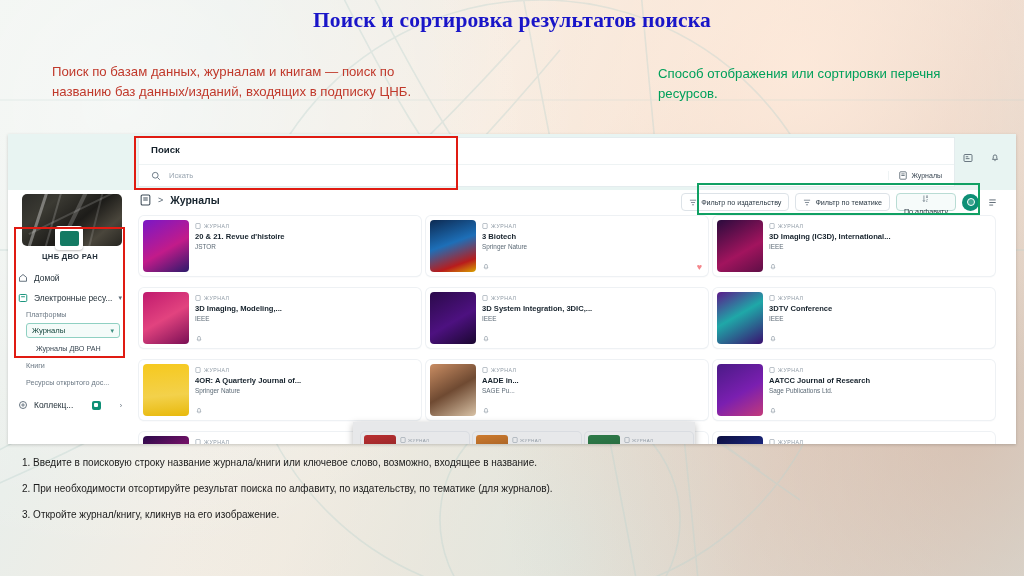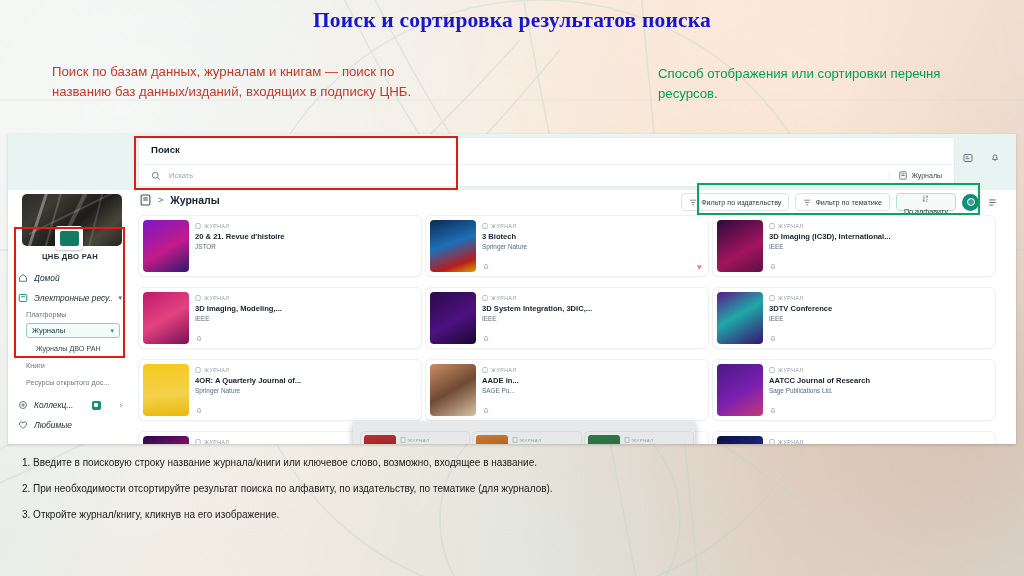--- a/index.html
+++ b/index.html
@@ -48,21 +48,21 @@
   #org-thumb .streak { position:absolute; background:rgba(255,255,255,.35); }
   #org-logo { position:absolute; left:47px; top:36px; width:28px; height:24px; border-radius:4px;
     background:#ffffff; box-shadow:0 1px 2px rgba(0,0,0,.25); display:flex; align-items:center; justify-content:center; }
   #org-logo i { display:block; width:19px; height:15px; background:#147a63; border-radius:2px; }
   #org-name { position:absolute; left:0; top:62px; width:124px; text-align:center;
     font-size:7.6px; font-weight:bold; color:#24303a; letter-spacing:.3px; }
 
   .nav { position:absolute; left:0; top:78px; width:124px; }
   .nav-row { display:flex; align-items:center; gap:6px; padding:5px 10px; font-size:8.4px; color:#1d2a33; }
   .nav-row .ic { width:10px; height:10px; flex:0 0 10px; color:#5d6b78; }
-  .nav-row .lbl { white-space:nowrap; overflow:hidden;font-style:italic; }
+  .nav-row .lbl { white-space:nowrap; overflow:hidden; }
   .nav-row .chev { margin-left:auto; font-size:7px; color:#5d6b78; }
   .nav-row.active .ic { color:#0e8f76; }
   .nav-sub { padding:2px 10px 2px 18px; font-size:7.2px; color:#6b7884; }
   .nav-sub.indent { padding-left:28px; color:#3b4854; }
   #platform-select { margin:2px 12px 4px 18px; height:15px; border:1px solid #8fd0c2; border-radius:3px;
     background:#f4fbf9; display:flex; align-items:center; padding:0 5px; font-size:7.6px; color:#12433a; }
   #platform-select .chev { margin-left:auto; font-size:7px; color:#3e8f80; }
   .badge-sq { margin-left:auto; width:9px; height:9px; border-radius:2px; background:#0e8f76; display:flex; align-items:center; justify-content:center; }
   .badge-sq i { width:4px; height:4px; background:#fff; border-radius:1px; }
 
@@ -237,28 +237,20 @@
                 <circle cx="8" cy="8" r="1.8"></circle>
               </svg>
           </span>
           <span class="lbl">Коллекц...</span>
           <span class="badge-sq">
               <i></i>
             </span>
           <span class="chev">›</span>
         </div>
 
-        <div class="nav-row">
-          <span class="ic">
-            <svg viewBox="0 0 16 16" width="10" height="10" fill="none" stroke="currentColor" stroke-width="1.5">
-                <path d="M8 13.2S2.4 9.8 2.4 6.3A2.9 2.9 0 0 1 8 5a2.9 2.9 0 0 1 5.6 1.3c0 3.5-5.6 6.9-5.6 6.9z"></path>
-              </svg>
-          </span>
-          <span class="lbl">Любимые</span>
-        </div>
       </div>
     </div>
 
     <div id="crumb">
       <span style="width:11px;height:12px;color:#3c4a56;">
         <svg viewBox="0 0 14 16" width="11" height="12" fill="none" stroke="currentColor" stroke-width="1.4">
             <rect x="1.2" y="1.4" width="11.6" height="13.2" rx="1.6"></rect>
             <path d="M4 5.2h6M4 8h6"></path>
           </svg>
       </span>

